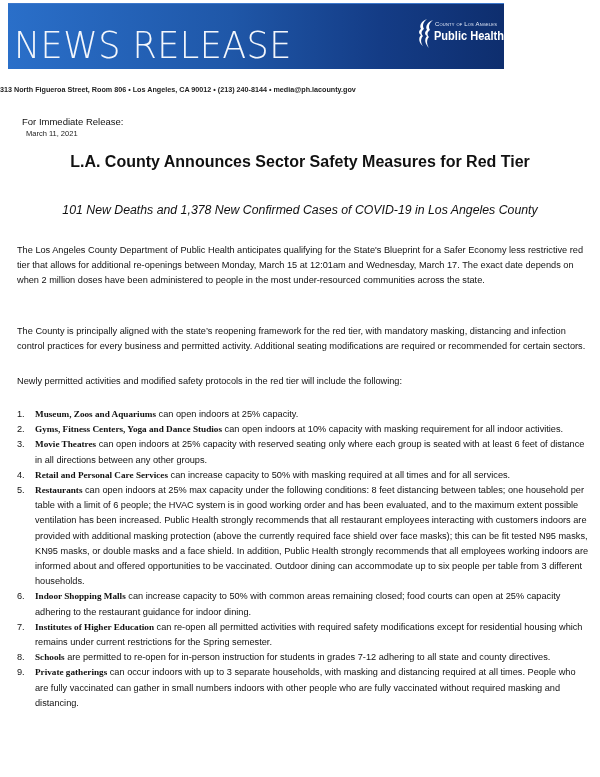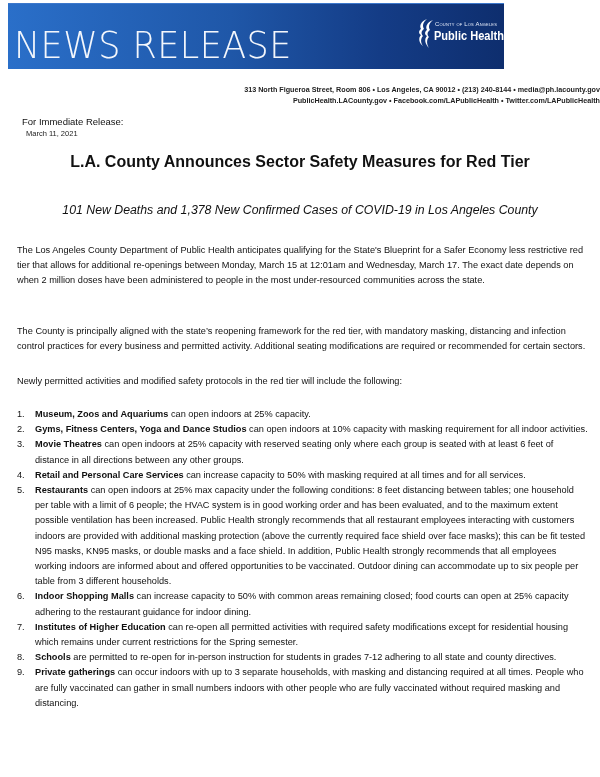--- a/index.html
+++ b/index.html
@@ -22,21 +22,21 @@
   .logo svg { position: absolute; left: 0; top: 1px; }
   .logo-county {
     position: absolute; left: 20px; top: 4px; font-size: 6px; color: #e8eefb;
     letter-spacing: 0.2px; white-space: nowrap; font-variant: small-caps;
   }
   .logo-ph {
     position: absolute; left: 19px; top: 11px; font-size: 13px; font-weight: bold;
     color: #ffffff; white-space: nowrap; transform: scaleX(0.85); transform-origin: left center;
   }
   .contact {
-    position: absolute; left: 0; width: 600px; top: 84px; text-align: right;
+    position: absolute; left: 0; width: 600px; top: 84px; text-align: left;
     font-size: 7.2px; line-height: 11px; color: #222; font-weight: bold;
   }
   .contact div { white-space: nowrap; }
   .release-label {
     position: absolute; left: 22px; top: 116px; font-size: 9.5px; font-weight: normal; color: #111;
   }
   .release-date { position: absolute; left: 26px; top: 129px; font-size: 7.5px; color: #222; }
   .headline {
     position: absolute; left: 0; width: 600px; top: 150px; text-align: center;
     font-size: 16px; font-weight: bold; line-height: 23px; color: #111;
@@ -50,40 +50,39 @@
   }
   .p1 { top: 243px; }
   .p2 { top: 324px; }
   .p3 { top: 374px; }
   .list {
     position: absolute; left: 17px; top: 407px; width: 572px; margin: 0; padding: 0; list-style: none;
     font-size: 9.2px; line-height: 15.2px; color: #111;
   }
   .list li { position: relative; padding-left: 18px; margin: 0; }
   .list .num { position: absolute; left: 0; top: 0; width: 16px; }
-  .list b { font-weight: bold; }
+  .list b { font-weight: bold; font-family: Liberation Serif, serif; }
 </style>
 </head>
 <body>
 
 <div class="banner">
   <div class="banner-title">NEWS RELEASE</div>
   <div class="logo">
     <svg width="20" height="32" viewBox="0 0 20 32">
       <path d="M12 1 C6 3 4 8 6 11 C3 13 4 16 6 17 C3 20 4 25 8 28 C5 24 6 20 8 18 C6 16 6 13 9 11 C7 8 8 4 12 1 Z" fill="#ffffff"></path>
       <path d="M18 2 C12 4 10 9 12 12 C9 14 10 17 12 18 C9 21 10 26 14 30 C11 25 12 21 14 19 C12 17 12 14 15 12 C13 9 14 5 18 2 Z" fill="#ffffff"></path>
     </svg>
     <div class="logo-county">County of Los Angeles</div>
     <div class="logo-ph">Public Health</div>
   </div>
 </div>
 
 <div class="contact">
   <div>313 North Figueroa Street, Room 806 • Los Angeles, CA 90012 • (213) 240-8144 • media@ph.lacounty.gov</div>
-  <div>PublicHealth.LACounty.gov • Facebook.com/LAPublicHealth • Twitter.com/LAPublicHealth</div>
 </div>
 
 <div class="release-label">For Immediate Release:</div>
 <div class="release-date">March 11, 2021</div>
 
 <div class="headline">
   <div>L.A. County Announces Sector Safety Measures for Red Tier</div>
 </div>
 <div class="subhead">101 New Deaths and 1,378 New Confirmed Cases of COVID-19 in Los Angeles County</div>
 

